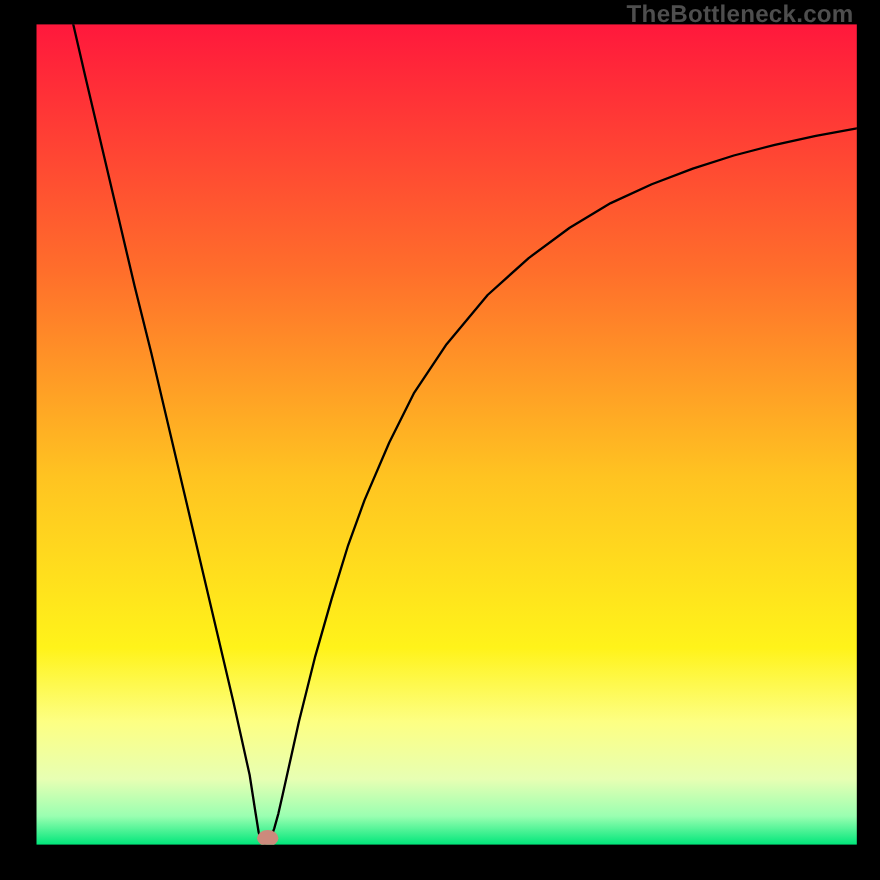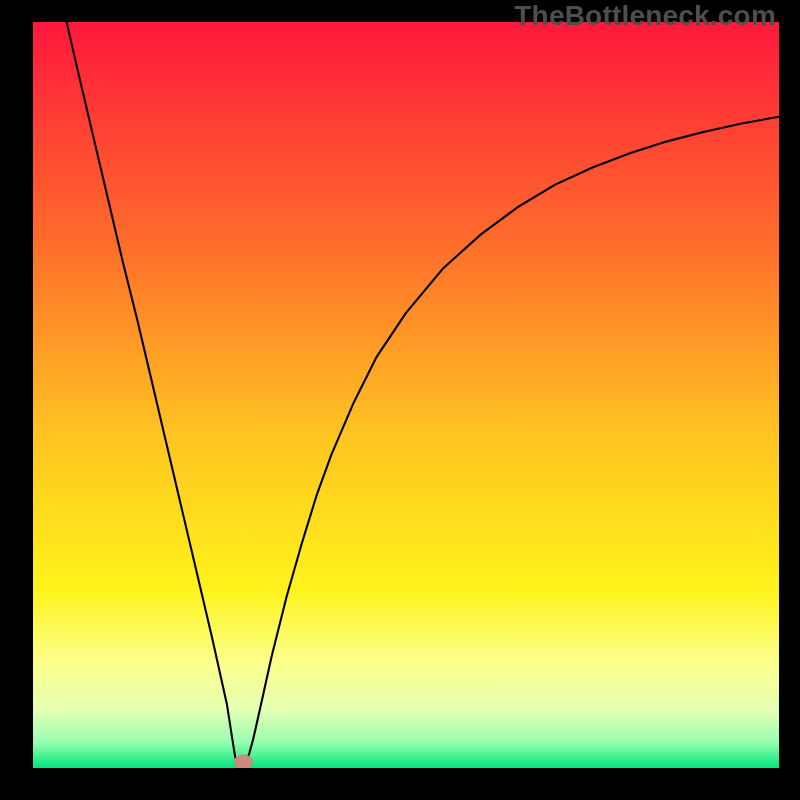--- a/index.html
+++ b/index.html
@@ -25,21 +25,21 @@
     top: 22px;
     width: 746px;
     height: 746px;
   }
   .watermark {
     position: absolute;
     top: 0px;
     right: 24px;
     font-family: Arial, Helvetica, sans-serif;
     font-weight: 600;
-    font-size: 28px;
+    font-size: 22px;
     letter-spacing: 0.2px;
     color: #4e4e4e;
   }
   svg { display: block; }
 </style>
 </head>
 <body>
 
 <div class="frame">
   <div class="plot">

